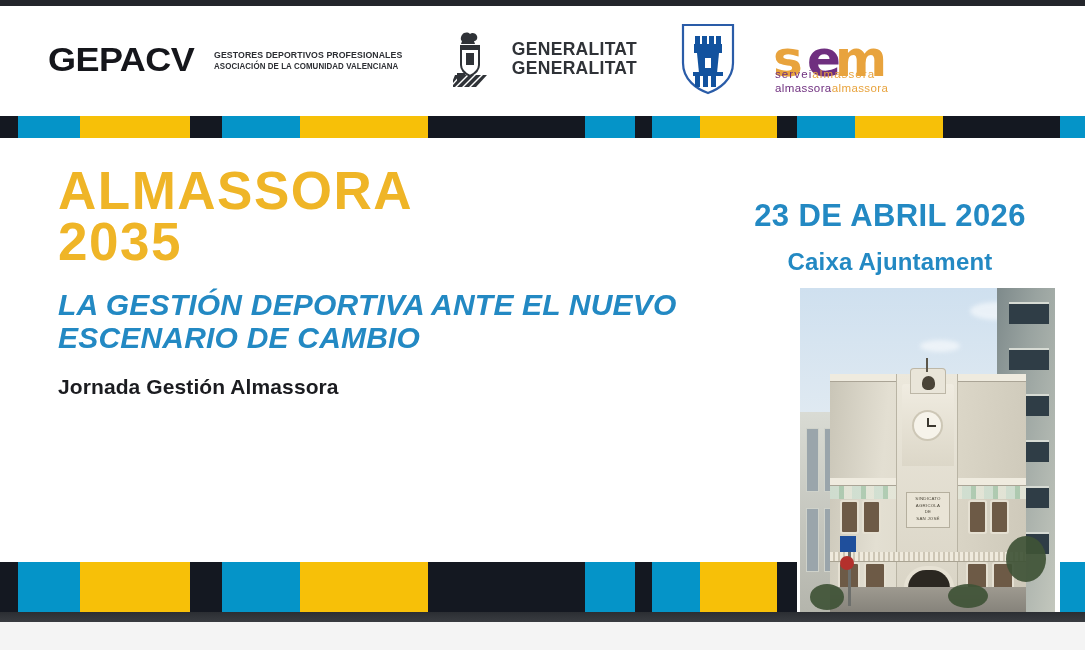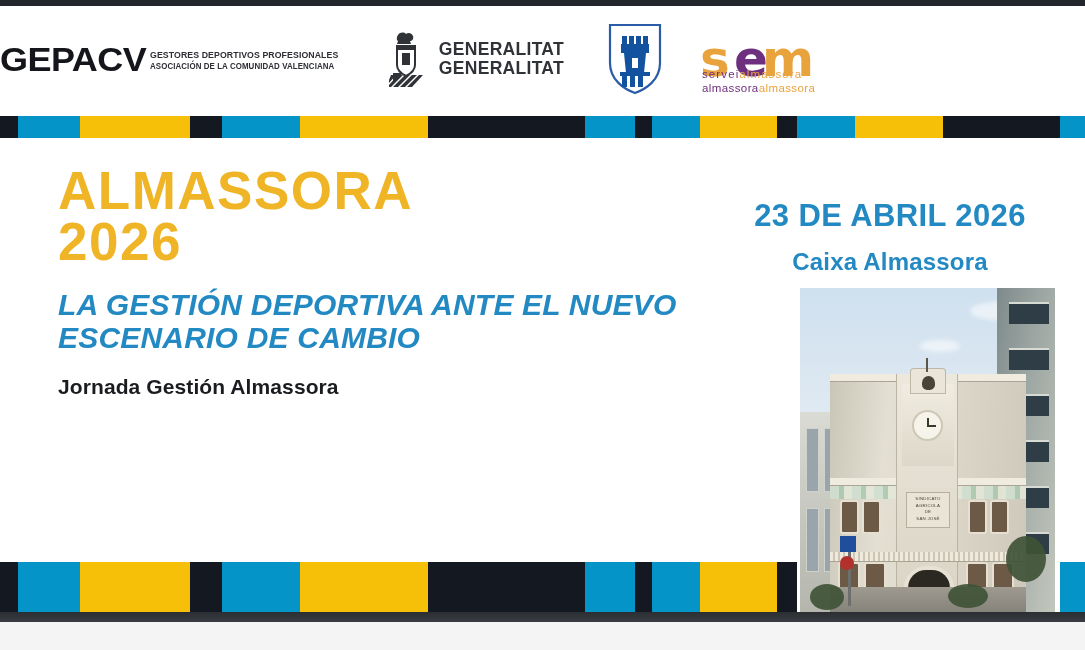--- a/index.html
+++ b/index.html
@@ -26,36 +26,36 @@
   .logo-bar {
     position: absolute; top: 6px; left: 0;
     width: 1085px; height: 106px;
     background: #ffffff;
     display: flex; align-items: center;
   }
 
   .logo { display: flex; align-items: center; }
 
   
-  .logo-gepacv { display: flex; align-items: center; gap: 12px; }
+  .logo-gepacv { margin-left: 48px; display: flex; align-items: center; gap: 28px; }
   .gepacv-word {
     font-size: 34px; font-weight: 700; letter-spacing: -0.5px;
     color: #15161b; font-family: "Liberation Sans", sans-serif;
     transform: scaleX(1.06); transform-origin: left center;
   }
   .gepacv-sub { line-height: 1.22; padding-top: 2px; }
   .gepacv-sub div {
     font-size: 9.5px; font-weight: 700; color: #2c2e33;
     letter-spacing: 0.1px; transform: scaleX(0.92); transform-origin: left center;
     white-space: nowrap;
   }
   .gepacv-sub div:last-child { font-size: 8.6px; }
 
   
-  .logo-gva { margin-left: 34px; display: flex; align-items: center; gap: 16px; }
+  .logo-gva { margin-left: 34px; display: flex; align-items: center; gap: 25px; }
   .gva-mark { width: 34px; height: 56px; position: relative; }
   .gva-text { line-height: 1.08; }
   .gva-text div {
     font-size: 17.5px; font-weight: 600; color: #2f3237; letter-spacing: 0.3px;
   }
 
   
   .logo-ajt { margin-left: 42px; display: flex; align-items: center; gap: 10px; }
   .ajt-shield { width: 58px; height: 74px; position: relative; }
   .ajt-text { line-height: 1.22; }
@@ -333,29 +333,29 @@
       <div class="seg" style="left: 855px; width: 88px; background: rgb(247, 192, 8);"></div>
       <div class="seg" style="left: 943px; width: 117px; background: rgb(20, 24, 33);"></div>
       <div class="seg" style="left: 1060px; width: 25px; background: rgb(5, 148, 200);"></div>
     </div>
 
   <div class="body-area">
 
     <div class="left-col">
       <div class="title-main">
         <span>ALMASSORA</span>
-        <span class="yr">2026</span>
+        <span class="yr">2035</span>
       </div>
       <div class="subtitle">LA GESTIÓN DEPORTIVA ANTE EL NUEVO ESCENARIO DE CAMBIO</div>
       <div class="kicker">Jornada Gestión Almassora</div>
     </div>
 
     <div class="right-col">
       <div class="event-date">23 DE ABRIL 2026</div>
-      <div class="event-venue">Caixa Almassora</div>
+      <div class="event-venue">Caixa Ajuntament</div>
     </div>
 
   </div>
 
   <div class="photo">
     <div class="sky"></div>
     <div class="cloud" style="left:170px;top:14px;width:54px;height:18px;"></div>
     <div class="cloud" style="left:120px;top:52px;width:40px;height:12px;"></div>
 
     <div class="bldg-right">

